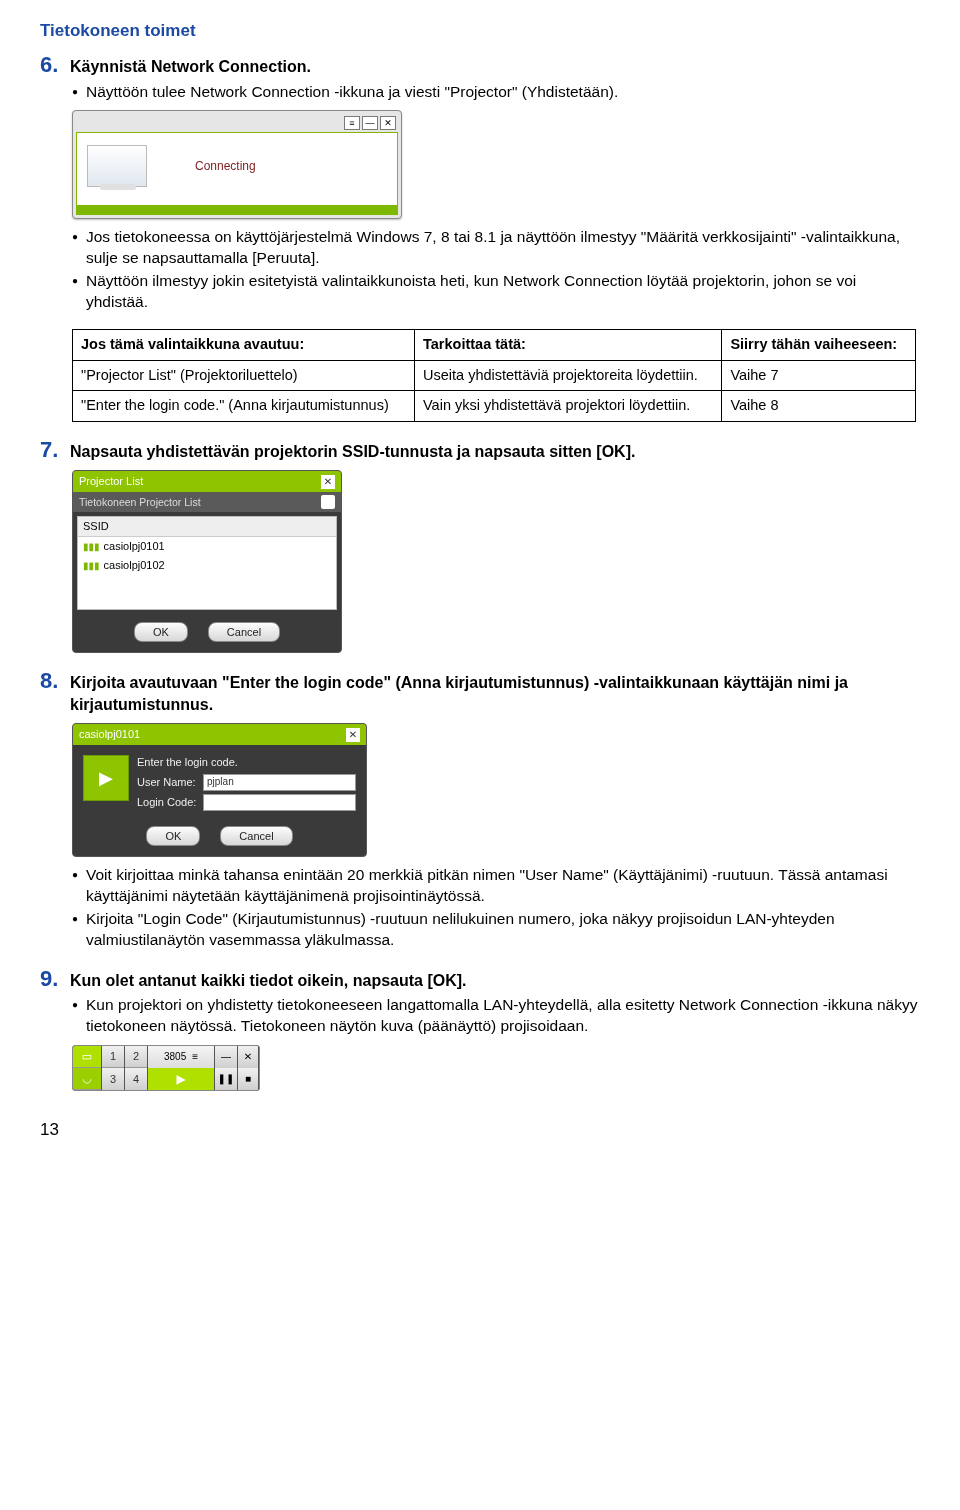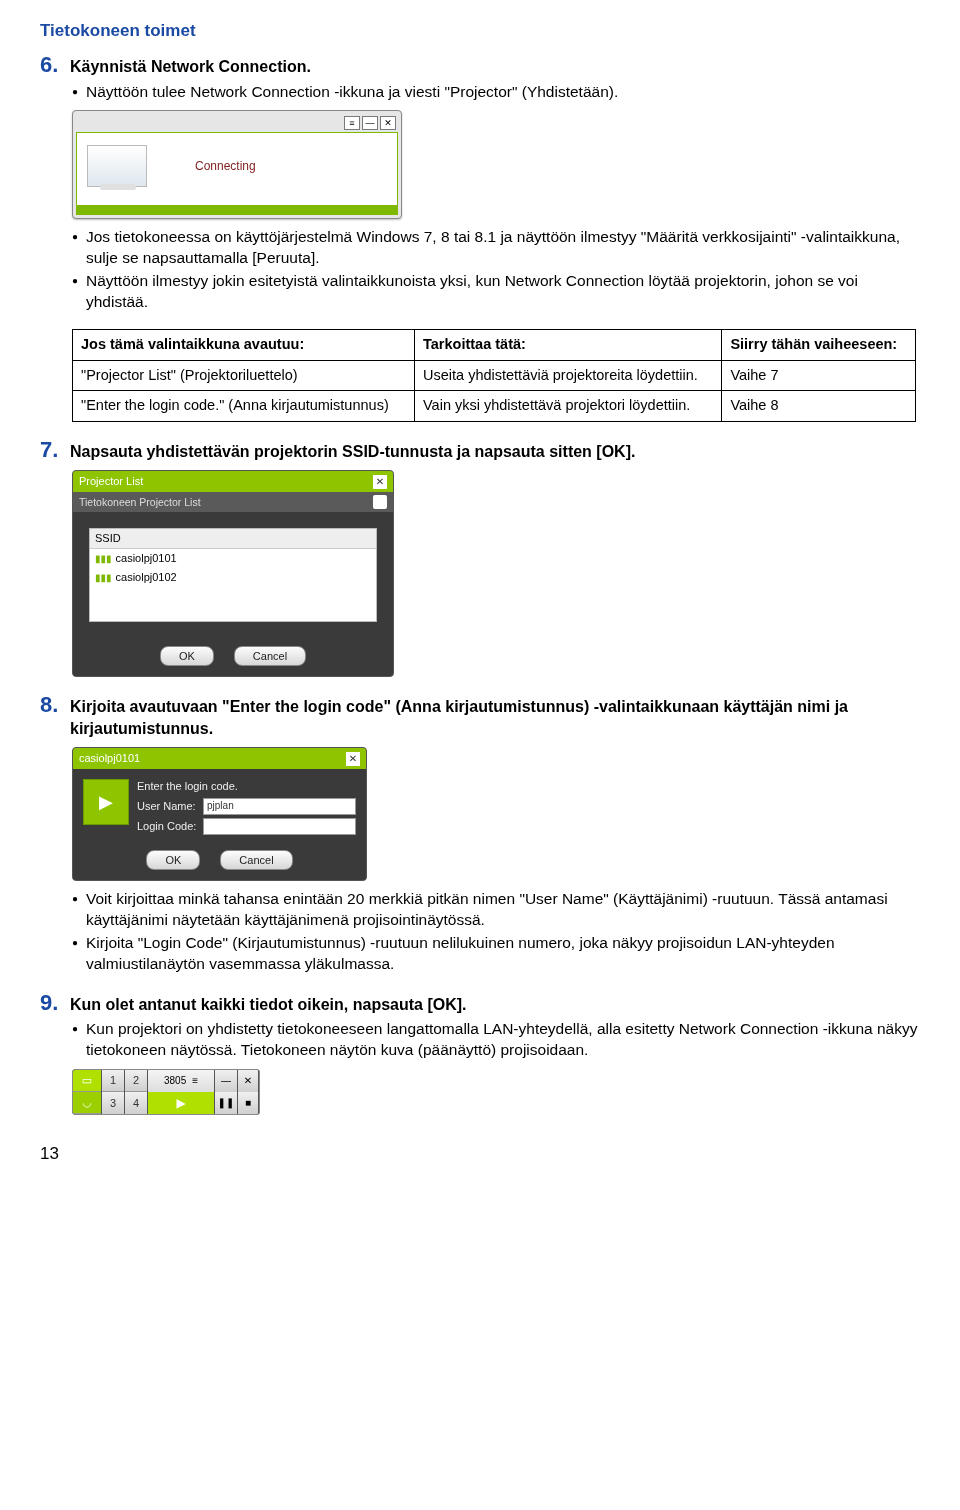--- a/index.html
+++ b/index.html
@@ -92,35 +92,35 @@
     width:60px; height:42px; background:linear-gradient(#fff,#dfe7ef);
     border:1px solid #bbb; position:relative;
   }
   .win-conn .body .icon::after{
     content:""; position:absolute; bottom:-4px; left:12px; width:36px; height:6px;
     background:#e0e0e0; border-radius:2px;
   }
   .win-conn .status { font-size:12px; color:#7f1d1d; margin-left:20px;}
   
   .plist {
-    width: 322px; border-radius:4px; overflow:hidden; border:1px solid #555;
+    width: 270px; border-radius:4px; overflow:hidden; border:1px solid #555;
     background:#3a3a3a;
   }
   .plist .head {
     background:#8fc400; color:#fff; font-size:11px; padding:3px 6px;
     display:flex; justify-content:space-between; align-items:center;
   }
   .plist .head .close { background:#fff; color:#333; width:14px; height:14px; display:flex; align-items:center; justify-content:center; font-size:10px; }
   .plist .sub {
     background:#5a5a5a; color:#ddd; font-size:10.5px; padding:3px 6px;
     display:flex; justify-content:space-between; align-items:center;
   }
   .plist .sub .refresh { background:#fff; width:14px; height:14px; border-radius:2px; }
   .plist .panel {
-    background:#fff; margin:16px; border:1px solid #bbb; font-size:11px;
+    background:#fff; margin:4px; border:1px solid #bbb; font-size:11px;
   }
   .plist .panel .colhead{ background:#eee; padding:2px 5px; border-bottom:1px solid #ccc;}
   .plist .panel .row { padding:2px 5px; display:flex; align-items:center; gap:4px;}
   .plist .panel .row .bars{ color:#7eb800; font-size:10px;}
   .plist .btnrow{ display:flex; justify-content:center; gap:20px; padding:8px 0 10px; }
   .gbtn{
     background:linear-gradient(#fdfdfd,#d7d7d7); border:1px solid #888; border-radius:8px;
     font-size:11px; padding:3px 18px; color:#222;
   }
   
@@ -215,21 +215,21 @@
         <span class="titlebtn">✕</span>
       </div>
       <div class="body">
         <div class="icon"></div>
         <div class="status">Connecting</div>
       </div>
     </div>
   </div>
   <ul class="bullets">
     <li>Jos tietokoneessa on käyttöjärjestelmä Windows 7, 8 tai 8.1 ja näyttöön ilmestyy "Määritä verkkosijainti" -valintaikkuna, sulje se napsauttamalla [Peruuta].</li>
-    <li>Näyttöön ilmestyy jokin esitetyistä valintaikkunoista yksi, kun Network Connection löytää projektorin, johon se voi yhdistää.</li>
+    <li>Näyttöön ilmestyy jokin esitetyistä valintaikkunoista heti, kun Network Connection löytää projektorin, johon se voi yhdistää.</li>
   </ul>
 </div>
 
 <table class="choice">
   <thead>
     <tr>
       <th>Jos tämä valintaikkuna avautuu:</th>
       <th>Tarkoittaa tätä:</th>
       <th>Siirry tähän vaiheeseen:</th>
     </tr>

